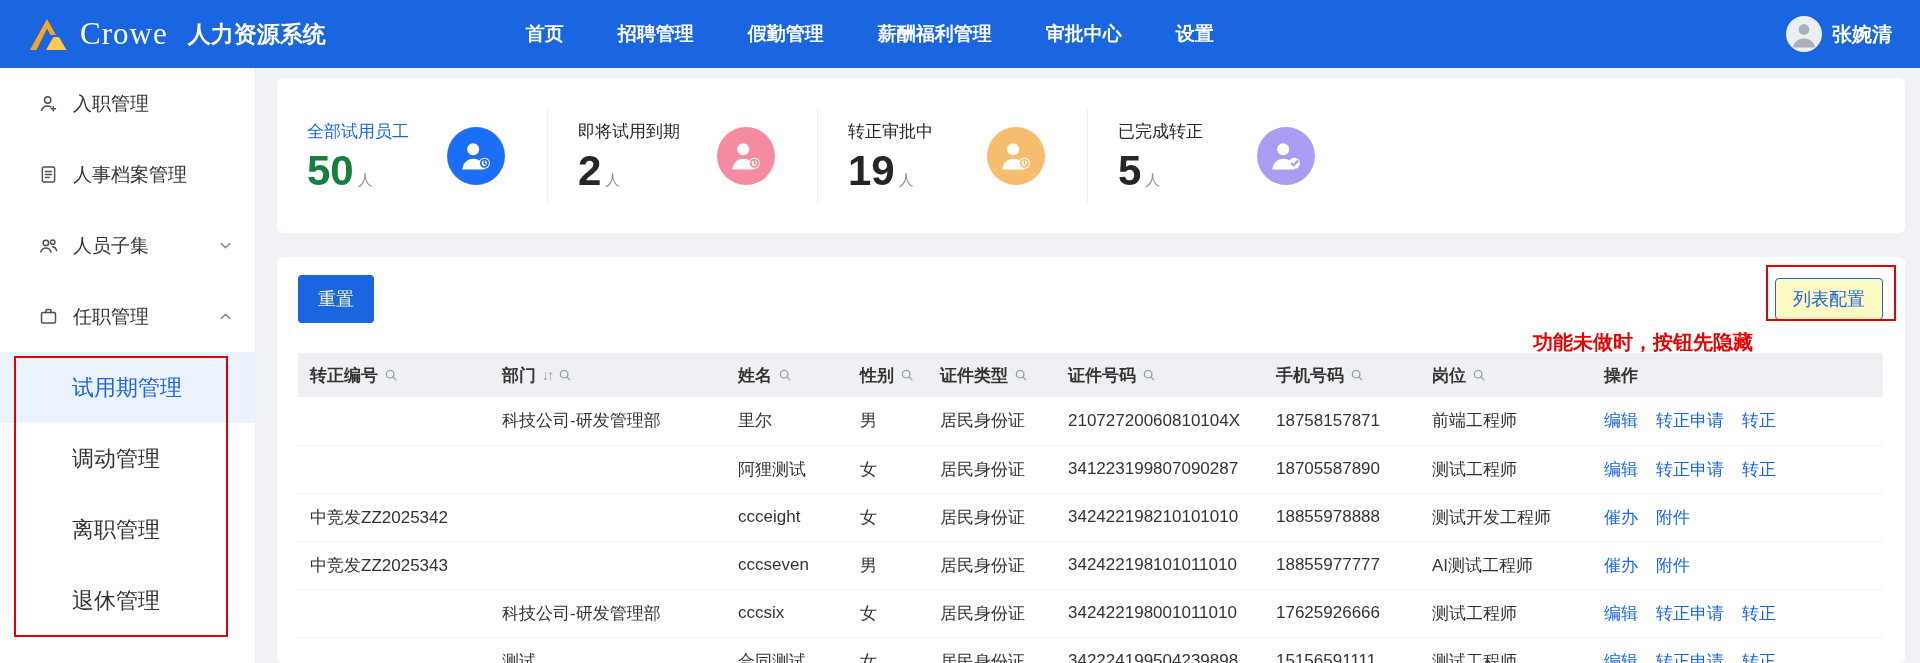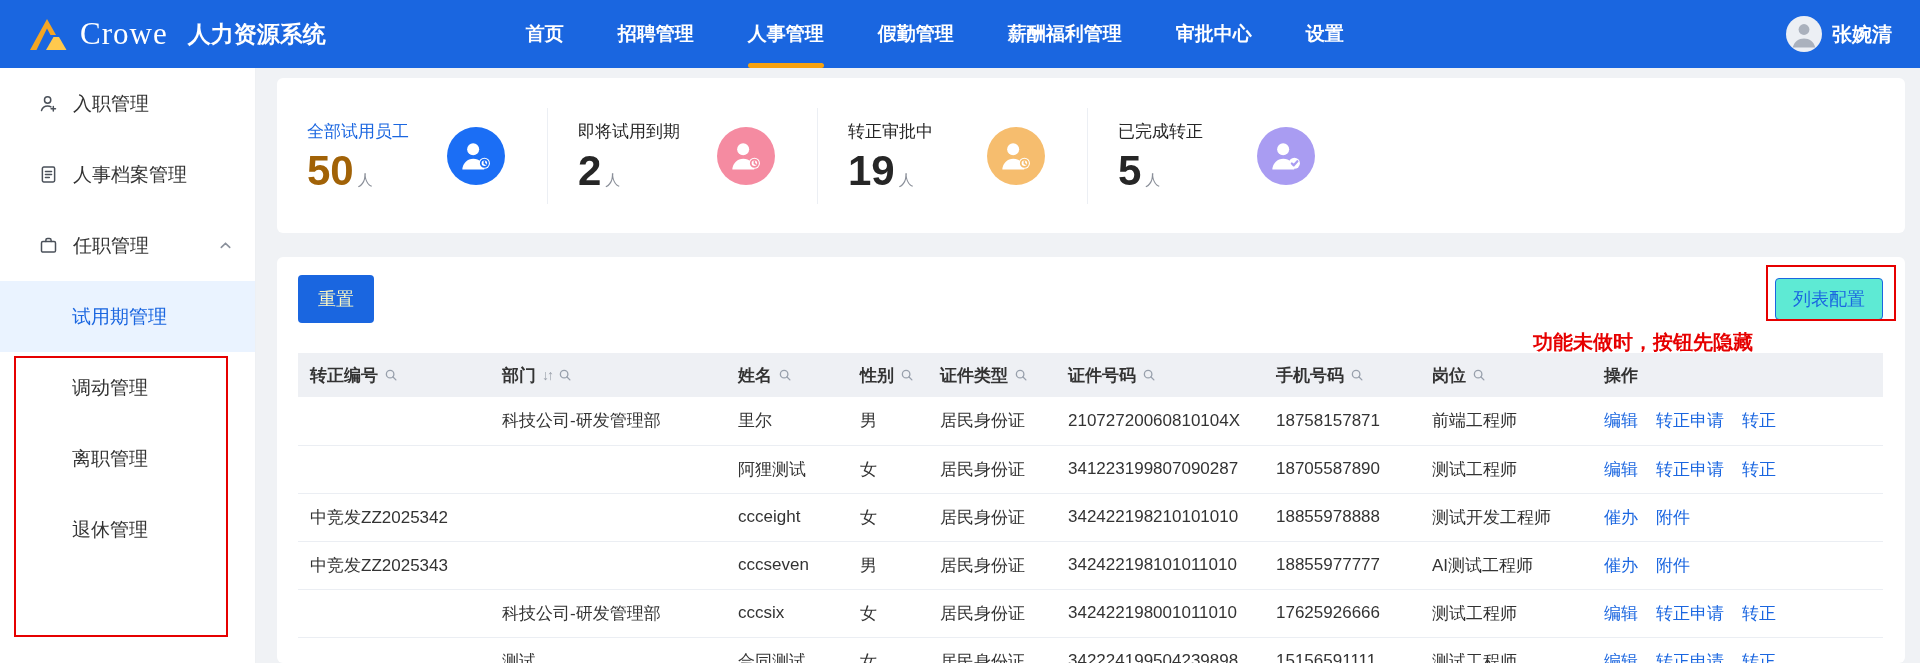--- a/index.html
+++ b/index.html
@@ -27,21 +27,21 @@
 
   
   .layout { display:flex; height:595px; }
   .sidebar { position:relative; width:256px; background:#fff;
     border-right:1px solid #eef0f3; flex-shrink:0; }
   .side-item { height:71px; display:flex; align-items:center; gap:14px;
     padding:0 22px 0 38px; font-size:19px; color:#333; cursor:pointer; }
   .side-ic { display:flex; }
   .chev { margin-left:auto; display:flex; }
   .side-sub { height:71px; display:flex; align-items:center; padding-left:72px;
-    font-size:19px; color:#333; cursor:pointer; }
+    font-size:22px; color:#333; cursor:pointer; }
   .side-sub.active { color:#1a66e0; background:#eaf3ff; }
   .sidebar-annotation { position:absolute; left:14px; top:288px; width:214px;
     height:281px; border:2px solid #e60000; pointer-events:none; }
 
   .main { flex:1; padding:10px 15px 0 21px; }
 
   
   .stats-card { background:#fff; border-radius:6px; height:155px; display:flex;
     align-items:center; }
   .stats-row { display:flex; align-items:center; width:100%; }
@@ -56,21 +56,21 @@
   .stat-icon { margin-left:auto; width:58px; height:58px; border-radius:50%;
     display:flex; align-items:center; justify-content:center; flex-shrink:0; }
 
   
   .table-card { position:relative; background:#fff; border-radius:6px; margin-top:24px;
     padding:18px 22px 0 21px; height:406px; overflow:hidden; }
   .toolbar { display:flex; justify-content:space-between; align-items:center; }
   .btn-reset { background:#1a66e0; color:#fef9c3; font-size:18px; padding:12px 20px;
     border:none; border-radius:4px; cursor:pointer;
     font-family:"Liberation Sans","DejaVu Sans",sans-serif; }
-  .btn-config { background:#5eead4; color:#1a66e0; font-size:18px; padding:8px 17px;
+  .btn-config { background:#fef9c3; color:#1a66e0; font-size:18px; padding:8px 17px;
     border:1px solid #1a66e0; border-radius:4px; cursor:pointer;
     font-family:"Liberation Sans","DejaVu Sans",sans-serif; }
   .config-annotation { position:absolute; top:8px; right:9px; width:130px; height:56px;
     border:2px solid #e60000; pointer-events:none; }
   .note-annotation { position:absolute; top:72px; right:152px; font-size:20px;
     font-weight:700; color:#e60000; white-space:nowrap; }
 
   table { width:100%; border-collapse:collapse; table-layout:fixed; margin-top:30px; }
   thead th { background:#eef0f4; height:44px; font-size:17px; font-weight:700;
     color:#333; text-align:left; padding-left:12px; }
@@ -93,21 +93,20 @@
         <path d="M2 34 L19 3 L28 19 L22.5 19 L19 12.5 L8.5 34 Z" fill="#f5a623"></path>
         <path d="M18 34 L25.5 21 L31 21 L38.5 34 Z" fill="#ffc94d"></path>
       </svg>
     </span>
     <span class="logo-crowe">Crowe</span>
     <span class="logo-title">人力资源系统</span>
   </div>
   <nav class="nav-menu">
       <div class="nav-item">首页</div>
       <div class="nav-item">招聘管理</div>
-      <div class="nav-item active">人事管理</div>
       <div class="nav-item">假勤管理</div>
       <div class="nav-item">薪酬福利管理</div>
       <div class="nav-item">审批中心</div>
       <div class="nav-item">设置</div>
     </nav>
   <div class="user">
     <span class="avatar">
       <svg width="36" height="36" viewBox="0 0 24 24">
         <circle cx="12" cy="9" r="3.6" fill="#aab1bd"></circle>
         <path d="M4.5 21c1-4 3.9-6 7.5-6s6.5 2 7.5 6z" fill="#aab1bd"></path>
@@ -135,20 +134,36 @@
             <svg width="21" height="21" viewBox="0 0 24 24" fill="none" stroke="#4a5059" stroke-width="1.7" stroke-linecap="round">
               <rect x="5" y="3.5" width="14" height="17" rx="1.6"></rect>
               <path d="M8.5 8.5h7M8.5 12h7M8.5 15.5h4.5"></path>
             </svg>
           </span>
           <span>人事档案管理</span>
         </div>
         <div class="side-item">
           <span class="side-ic">
             <svg width="21" height="21" viewBox="0 0 24 24" fill="none" stroke="#4a5059" stroke-width="1.7" stroke-linecap="round">
+              <circle cx="9" cy="9" r="3.1"></circle>
+              <path d="M3.2 19.5c.9-3 3.1-4.6 5.8-4.6s4.9 1.6 5.8 4.6"></path>
+              <circle cx="16.8" cy="8.2" r="2.5"></circle>
+              <path d="M16.6 13.4c2.4.3 4 1.8 4.7 4.4"></path>
+            </svg>
+          </span>
+          <span>人员子集</span>
+          <span class="chev">
+            <svg width="15" height="15" viewBox="0 0 16 16" fill="none" stroke="#8a909b" stroke-width="1.7" stroke-linecap="round">
+              <path d="M3.5 6l4.5 4.3L12.5 6"></path>
+            </svg>
+          </span>
+        </div>
+        <div class="side-item">
+          <span class="side-ic">
+            <svg width="21" height="21" viewBox="0 0 24 24" fill="none" stroke="#4a5059" stroke-width="1.7" stroke-linecap="round">
               <rect x="4" y="7.5" width="16" height="12" rx="1.6"></rect>
               <path d="M9 7.5V6a2 2 0 0 1 2-2h2a2 2 0 0 1 2 2v1.5"></path>
             </svg>
           </span>
           <span>任职管理</span>
           <span class="chev">
             <svg width="15" height="15" viewBox="0 0 16 16" fill="none" stroke="#8a909b" stroke-width="1.7" stroke-linecap="round">
               <path d="M3.5 10l4.5-4.3L12.5 10"></path>
             </svg>
           </span>
@@ -161,21 +176,21 @@
     <div class="sidebar-annotation"></div>
   </aside>
 
   <main class="main">
     <section class="stats-card">
       <div class="stats-row">
           <div class="stat">
             <div class="stat-text">
               <div class="stat-label" style="color:#1a66e0">全部试用员工</div>
               <div class="stat-num-row">
-                <span class="stat-num" style="color:#a16207">50</span>
+                <span class="stat-num" style="color:#15803d">50</span>
                 <span class="stat-unit">人</span>
               </div>
             </div>
             <div class="stat-icon" style="background:#1b6ef5">
               <svg width="38" height="38" viewBox="0 0 24 24">
                 <circle cx="10.2" cy="7.8" r="3.8" fill="#fff"></circle>
                 <path d="M3.4 20.6a6.9 6.9 0 0 1 13.8 0z" fill="#fff"></path>
                 <circle cx="17.3" cy="16.6" r="3.5" fill="#fff"></circle>
                 <circle cx="17.3" cy="16.6" r="2.3" fill="none" stroke="#1b6ef5" stroke-width="1.1"></circle>
                 <path d="M17.3 15.3v1.4l1 .6" stroke="#1b6ef5" stroke-width="1" fill="none" stroke-linecap="round"></path>

